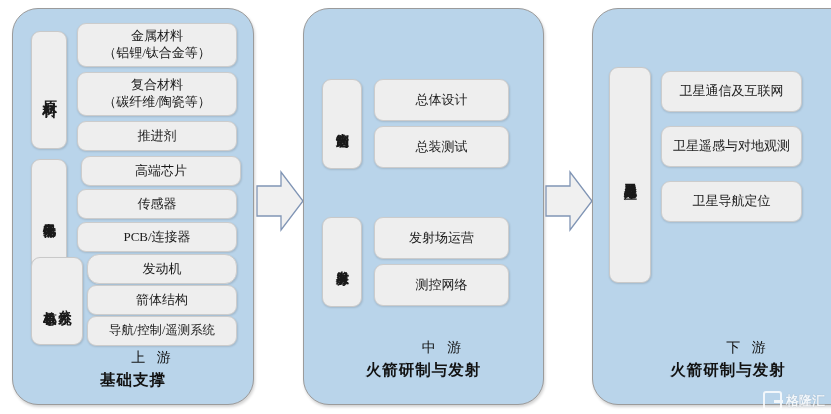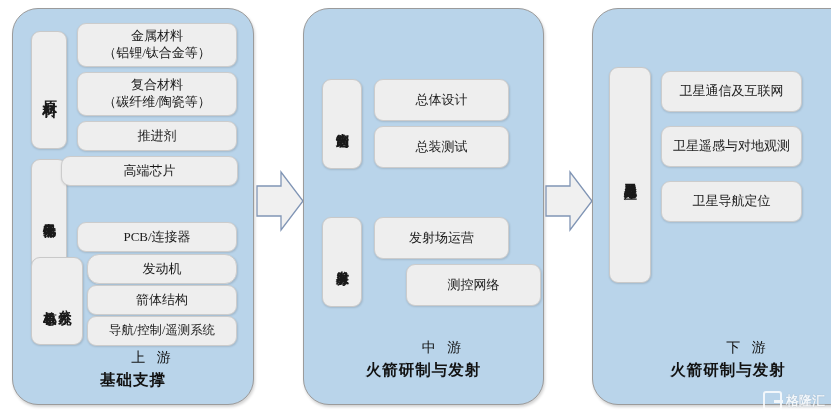--- a/index.html
+++ b/index.html
@@ -174,22 +174,25 @@
       <span style="white-space:pre-line">复合材料
 （碳纤维/陶瓷等）</span>
     </div>
     <div class="item-chip" style="left:64px; top:112px; width:160px; height:30px;">
       <span>推进剂</span>
     </div>
 
     <div class="cat-chip" style="left:18px; top:150px; width:36px; height:110px;">
       <span class="vtext small">电子元器件</span>
     </div>
-    <div class="item-chip" style="left:48px; top:147px; width:177px; height:30px;">
+    <div class="item-chip" style="left:68px; top:147px; width:160px; height:30px;">
       <span>高端芯片</span>
+    </div>
+    <div class="item-chip" style="left:64px; top:180px; width:160px; height:30px;">
+      <span>传感器</span>
     </div>
     <div class="item-chip" style="left:64px; top:213px; width:160px; height:30px;">
       <span>PCB/连接器</span>
     </div>
 
     <div class="cat-chip" style="left:18px; top:248px; width:52px; height:88px;">
       <span class="vstack">
         <span class="vtext small">分系统</span>
         <span class="vtext small">核心单机</span>
       </span>
@@ -227,21 +230,21 @@
     <div class="item-chip" style="left:70px; top:117px; width:135px; height:42px;">
       <span>总装测试</span>
     </div>
 
     <div class="cat-chip" style="left:18px; top:208px; width:40px; height:90px;">
       <span class="vtext small">发射服务</span>
     </div>
     <div class="item-chip" style="left:70px; top:208px; width:135px; height:42px;">
       <span>发射场运营</span>
     </div>
-    <div class="item-chip" style="left:70px; top:255px; width:135px; height:42px;margin-left:32px;">
+    <div class="item-chip" style="left:70px; top:255px; width:135px; height:42px;">
       <span>测控网络</span>
     </div>
 
     <div class="panel-caption" style="top:330px;">
       <div class="caption-main">中 游</div>
       <div class="caption-sub">火箭研制与发射</div>
     </div>
   </div>
 
   <div class="flow-arrow" id="arrow-2">

